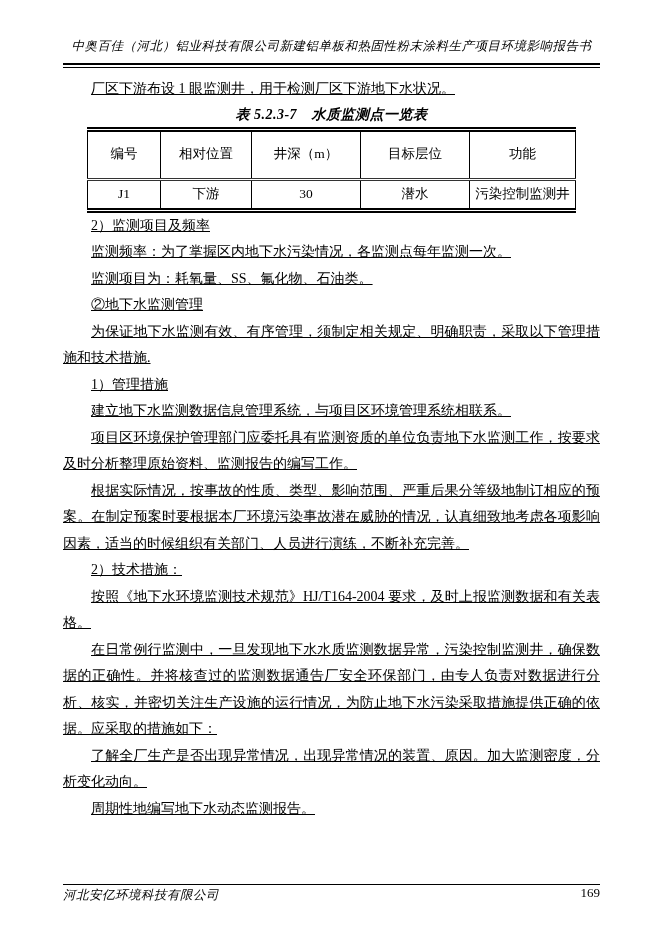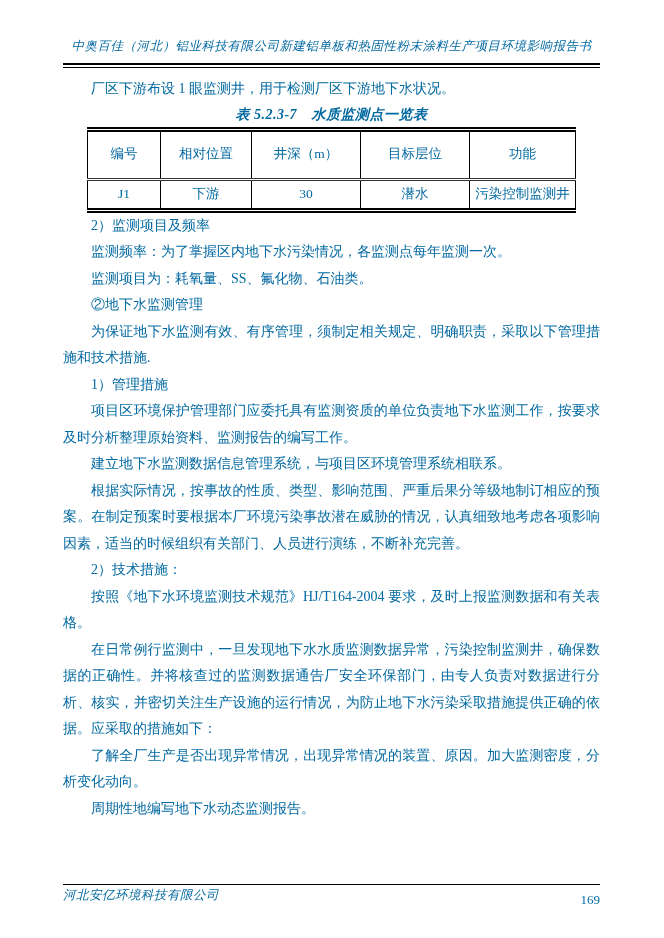--- a/index.html
+++ b/index.html
@@ -1,21 +1,21 @@
 <!DOCTYPE html>
 <html><head>
 <meta charset="utf-8">
 <style>
   html, body { margin: 0; padding: 0; background: #ffffff; }
   .page {
     position: relative;
     width: 664px;
     height: 938px;
     background: #ffffff;
-    color: #0369a1;
+    color: #000000;
     font-family: "Liberation Serif", "DejaVu Serif", serif;
     overflow: hidden;
   }
   
   .running-header-title {
     position: absolute;
     top: 38px; left: 63px; width: 537px;
     text-align: center;
     font-size: 12.5px;
     font-style: italic;
@@ -33,20 +33,21 @@
   .body-flow {
     position: absolute;
     top: 76px; left: 63px; width: 537px;
     font-size: 14px;
     line-height: 26.5px;
     text-align: justify;
   }
   .body-flow p {
     margin: 0;
     text-indent: 2em;
+    text-decoration: underline;
   }
   .table-title {
     font-weight: bold;
     text-align: center;
     font-size: 14px;
     line-height: 23px;
     letter-spacing: 0.5px;
     margin: 0;
     font-style: italic;
   }
@@ -88,21 +89,20 @@
     position: absolute;
     top: 887px; left: 63px;
     font-size: 12.5px;
     font-style: italic;
     letter-spacing: 0.5px;
   }
   .footer-page-number {
     position: absolute;
     top: 885px; right: 64px;
     font-size: 13px;
-    margin-top: 7px;
   }
 </style>
 </head>
 <body>
 
 <div class="page">
 
   <div class="running-header-title">中奥百佳（河北）铝业科技有限公司新建铝单板和热固性粉末涂料生产项目环境影响报告书</div>
   <div class="header-rule"></div>
 
@@ -139,22 +139,22 @@
         </tr>
       </tbody>
     </table>
 
     <p>2）监测项目及频率</p>
     <p>监测频率：为了掌握区内地下水污染情况，各监测点每年监测一次。</p>
     <p>监测项目为：耗氧量、SS、氟化物、石油类。</p>
     <p>②地下水监测管理</p>
     <p>为保证地下水监测有效、有序管理，须制定相关规定、明确职责，采取以下管理措施和技术措施.</p>
     <p>1）管理措施</p>
+    <p>建立地下水监测数据信息管理系统，与项目区环境管理系统相联系。</p>
     <p>项目区环境保护管理部门应委托具有监测资质的单位负责地下水监测工作，按要求及时分析整理原始资料、监测报告的编写工作。</p>
-    <p>建立地下水监测数据信息管理系统，与项目区环境管理系统相联系。</p>
     <p>根据实际情况，按事故的性质、类型、影响范围、严重后果分等级地制订相应的预案。在制定预案时要根据本厂环境污染事故潜在威胁的情况，认真细致地考虑各项影响因素，适当的时候组织有关部门、人员进行演练，不断补充完善。</p>
     <p>2）技术措施：</p>
     <p>按照《地下水环境监测技术规范》HJ/T164-2004 要求，及时上报监测数据和有关表格。</p>
     <p>在日常例行监测中，一旦发现地下水水质监测数据异常，污染控制监测井，确保数据的正确性。并将核查过的监测数据通告厂安全环保部门，由专人负责对数据进行分析、核实，并密切关注生产设施的运行情况，为防止地下水污染采取措施提供正确的依据。应采取的措施如下：</p>
     <p>了解全厂生产是否出现异常情况，出现异常情况的装置、原因。加大监测密度，分析变化动向。</p>
     <p>周期性地编写地下水动态监测报告。</p>
 
   </div>
 
   <div class="footer-rule"></div>

